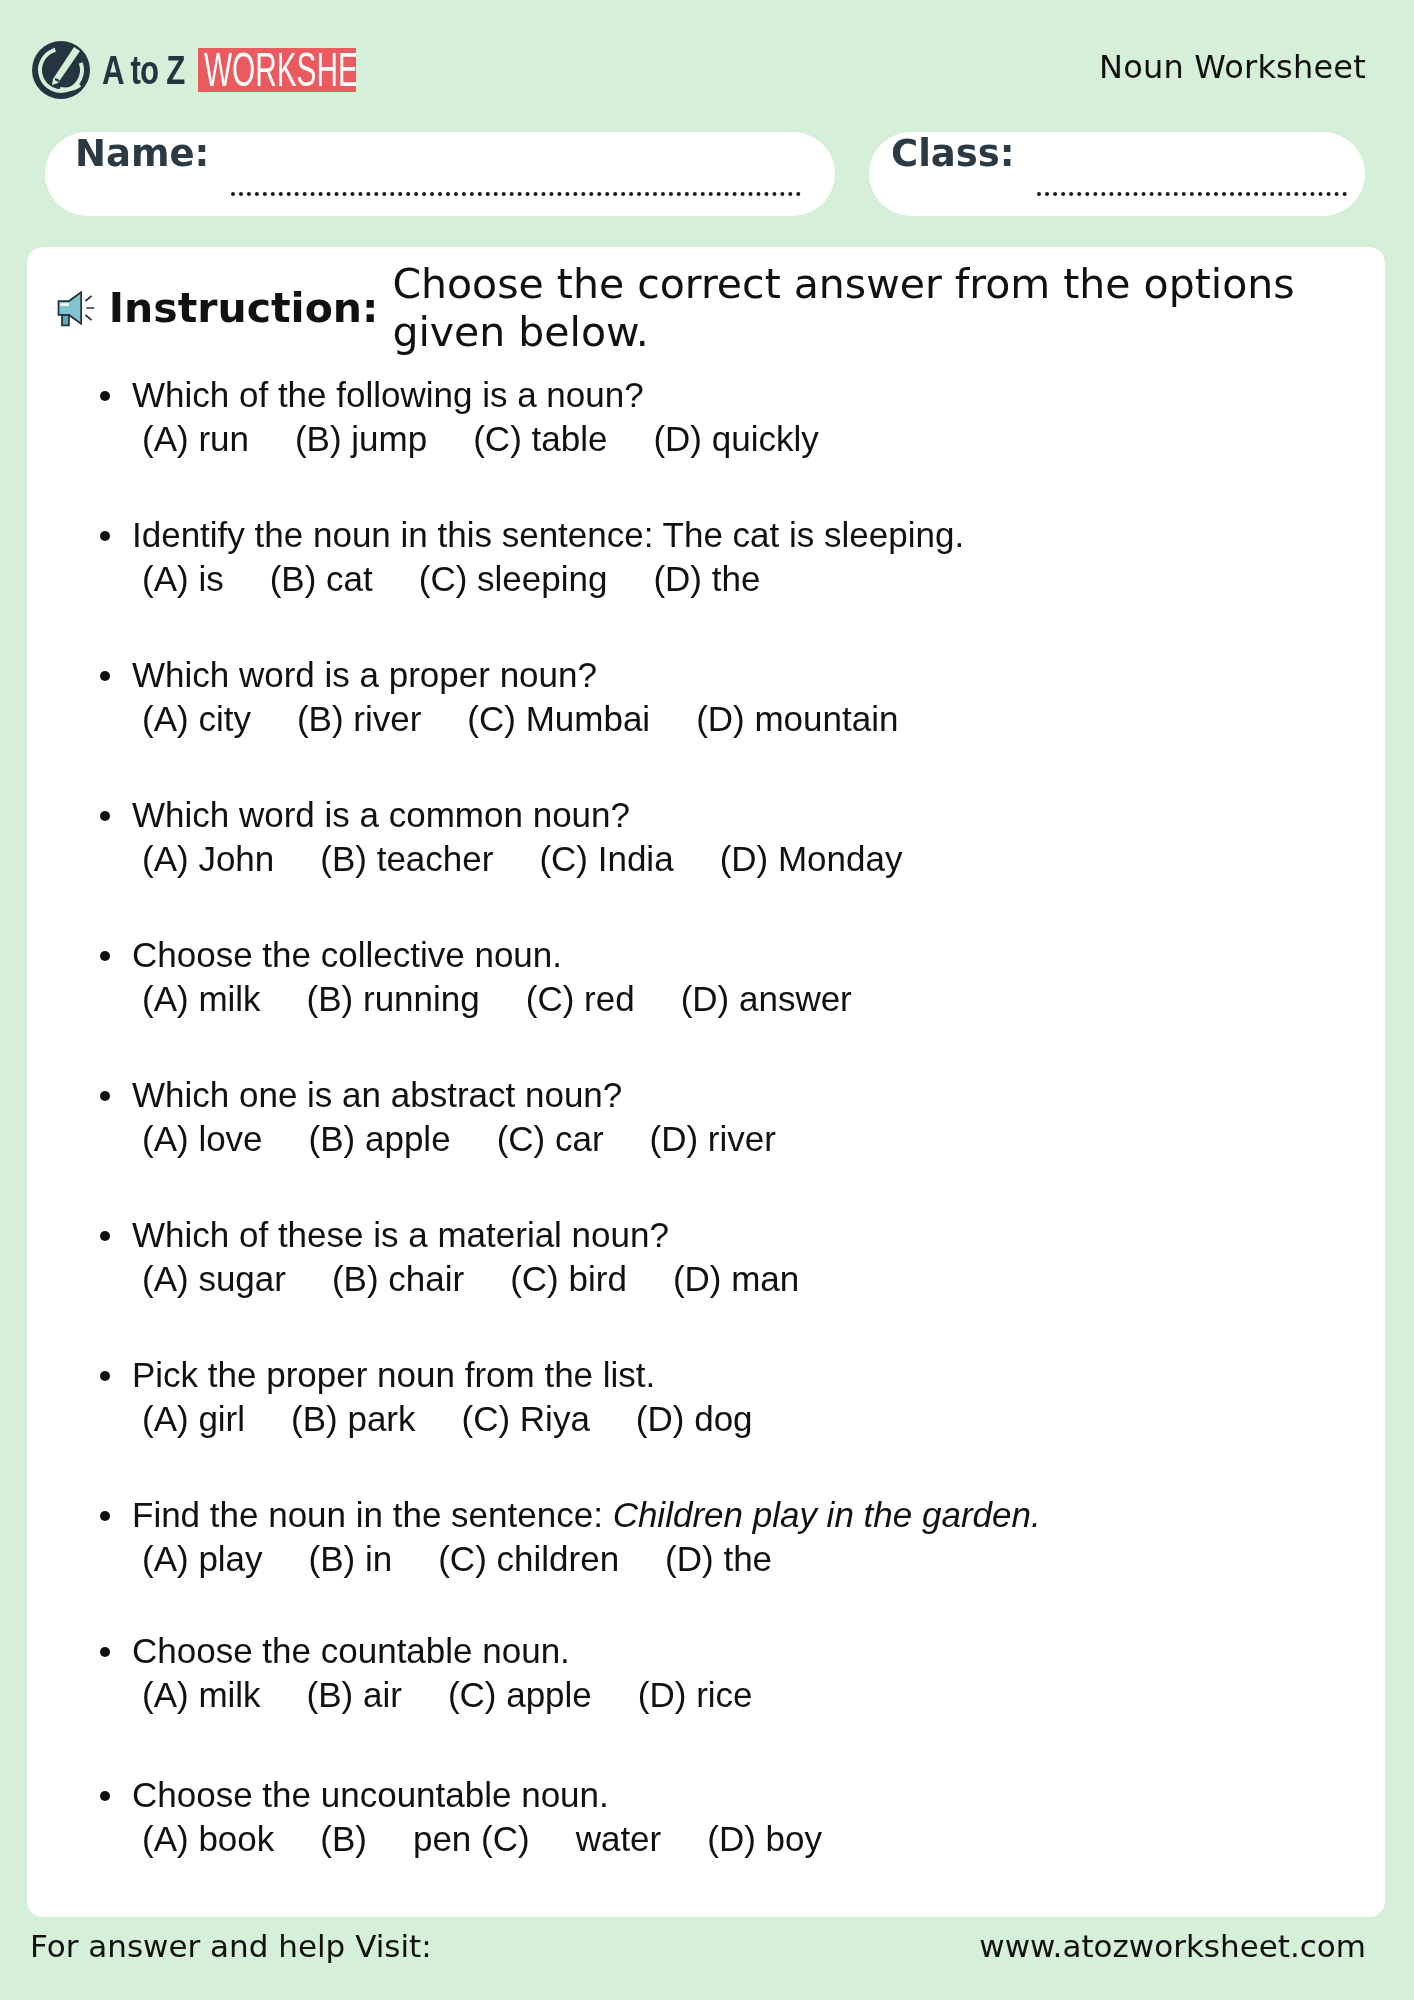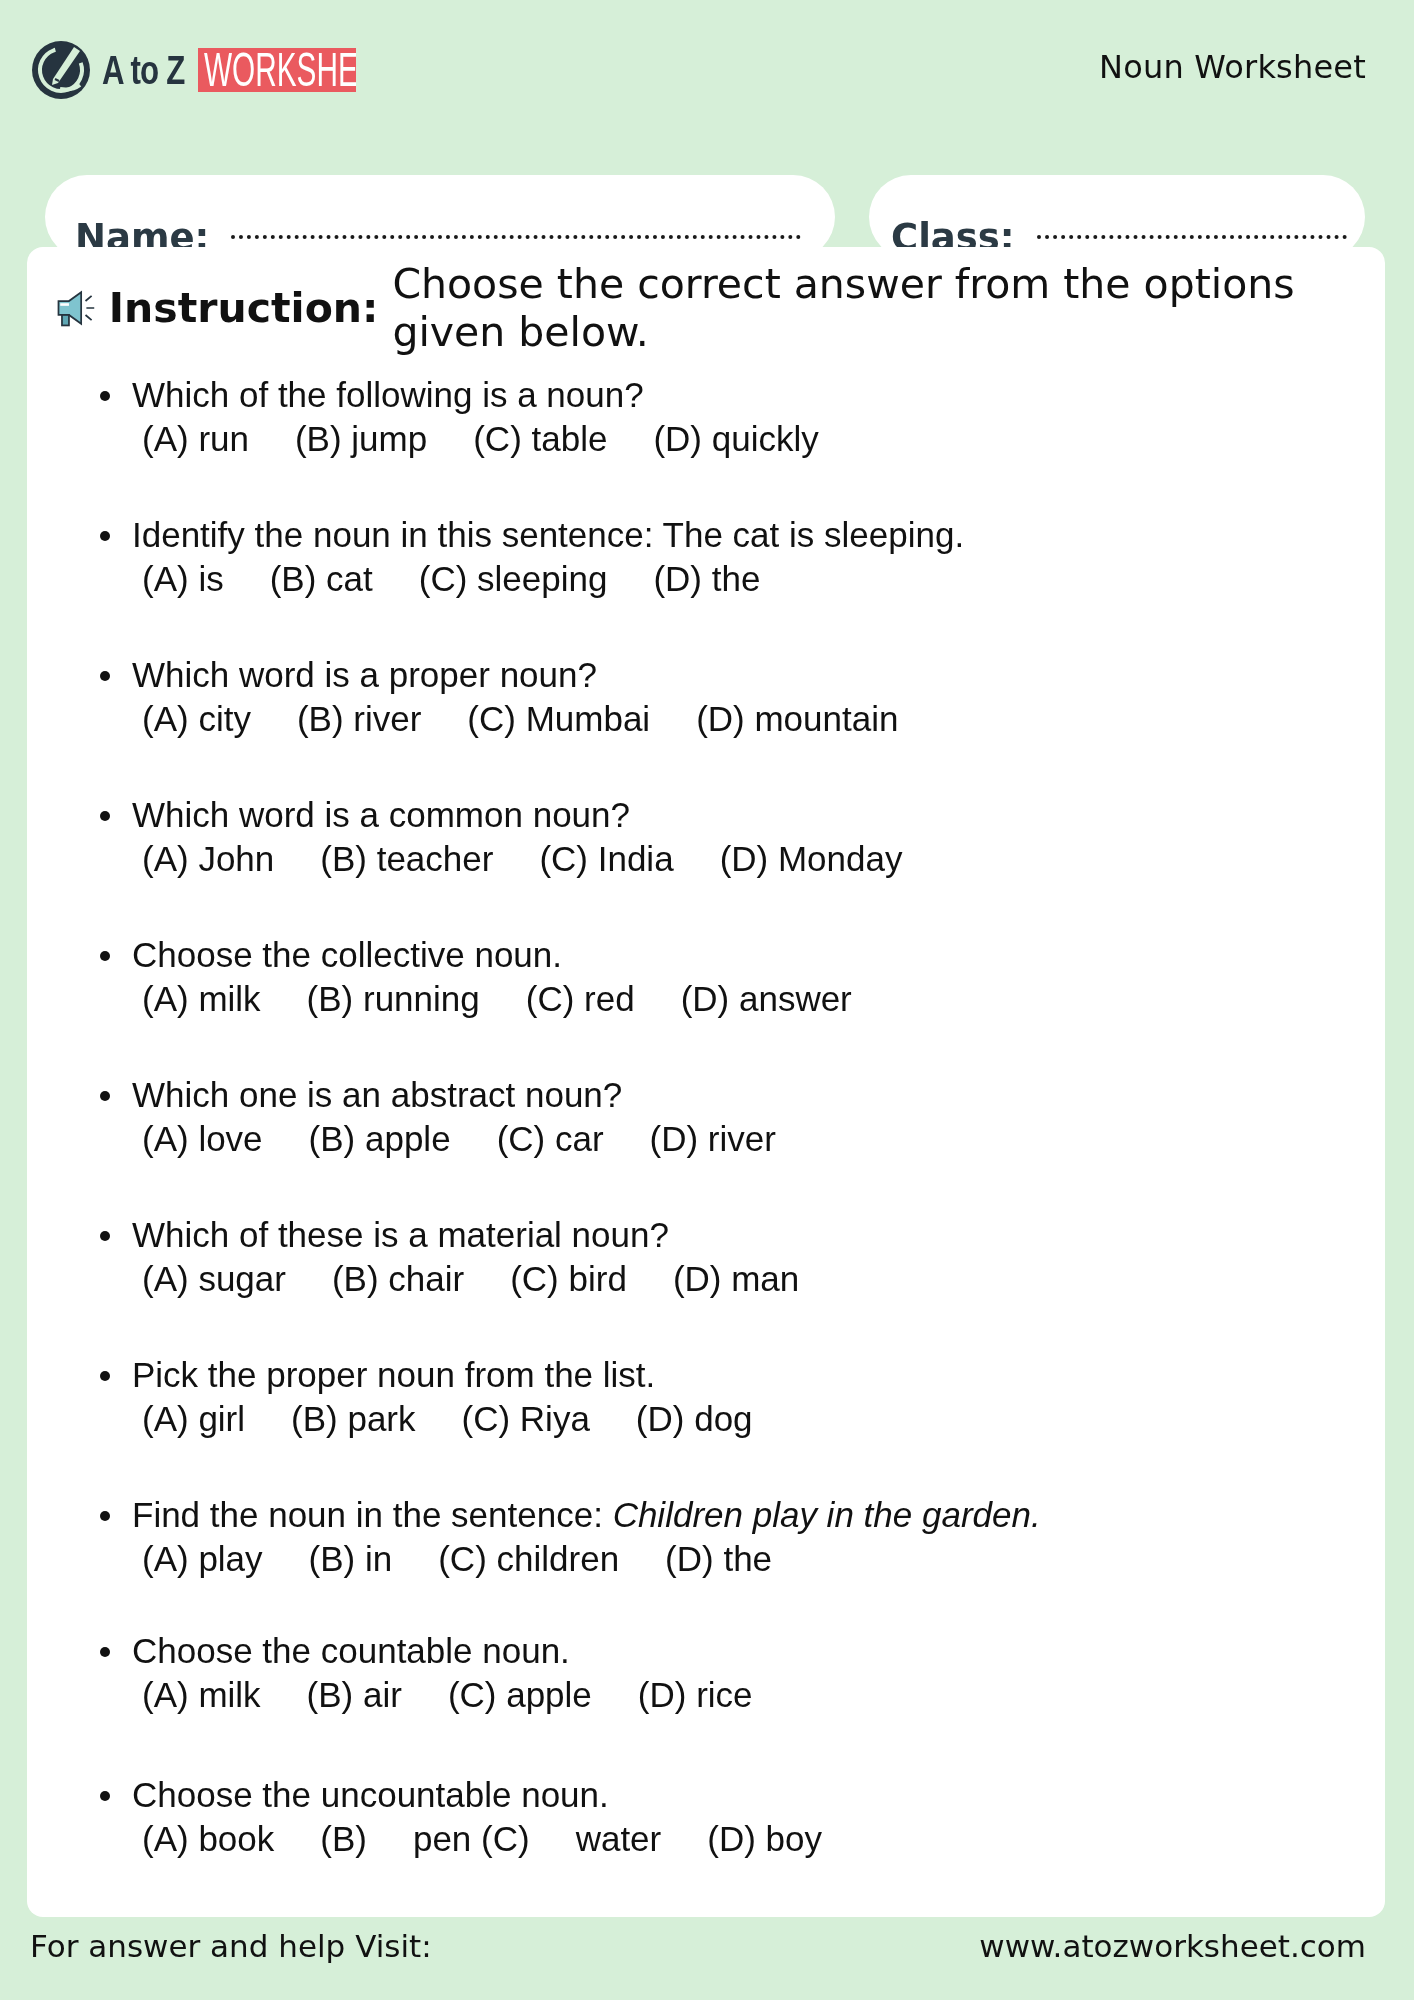--- a/index.html
+++ b/index.html
@@ -21,21 +21,21 @@
     height: 44px; line-height: 44px; padding: 0 6px; white-space: nowrap;
     display: inline-block; width: 146px; overflow: hidden;
   }
   .logo-ws span { display: inline-block; transform: scaleX(0.62); transform-origin: left center; }
   .doc-title {
     position: absolute; right: 48px; top: 48px; font-size: 32px; font-weight: 400; color: #111;
     font-family: "DejaVu Sans", sans-serif; letter-spacing: 0.2px; margin-left: 31px;
   }
   .field-box {
     position: absolute; top: 132px; height: 84px; background: #fff; border-radius: 42px;
-    display: flex; align-items: flex-end; box-sizing: border-box; margin-top: 43px;
+    display: flex; align-items: flex-start; box-sizing: border-box;
   }
   .field-name { left: 45px; width: 790px; padding-left: 30px; }
   .field-class { left: 869px; width: 496px; padding-left: 22px; }
   .field-label { font-family: "DejaVu Sans", sans-serif; font-weight: 700; font-size: 37px; color: #2b3a44; }
   .field-dots {
     margin-left: 22px; height: 30px; align-self: center; margin-top: 14px;
     border-bottom: 4px dotted #1a1a1a; box-sizing: border-box;
   }
   .field-name .field-dots { width: 570px; }
   .field-class .field-dots { width: 310px; }

